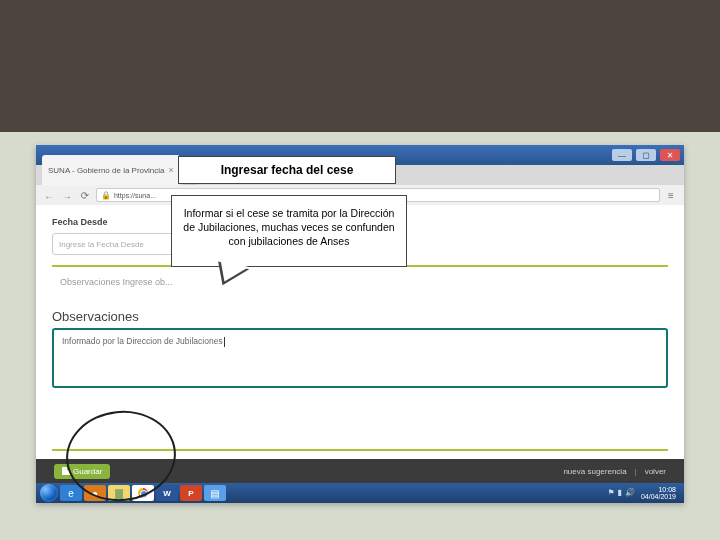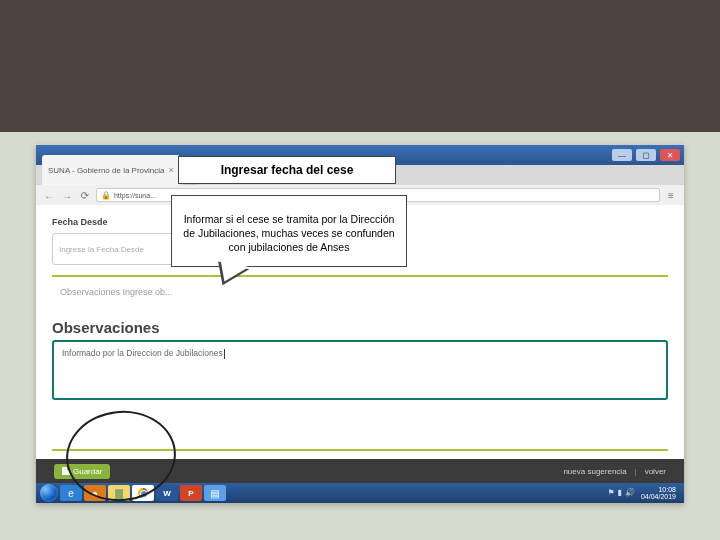--- a/index.html
+++ b/index.html
@@ -19,25 +19,25 @@
   .tab-close { color:#888; font-size:9px; }
   .new-tab { width:14px; height:14px; background:#c8c8c8; border-radius:2px; font-size:10px; display:flex; align-items:center; justify-content:center; color:#555; }
   .addr-bar { height:20px; background:#f0f0f0; display:flex; align-items:center; padding:0 6px; gap:4px; }
   .nav-icon { width:14px; height:14px; font-size:10px; color:#777; display:flex; align-items:center; justify-content:center; }
   .addr-input { flex:1; height:14px; background:#fff; border:1px solid #ccc; border-radius:2px; font-size:7px; padding:0 4px; display:flex; align-items:center; color:#555; gap:3px; }
   .lock { color:#2a8a2a; font-size:8px; }
   .addr-right { display:flex; gap:4px; }
   
   .page { position:absolute; top:60px; left:0; right:0; bottom:44px; background:#fff; padding:12px 16px 0; overflow:hidden; }
   .label { font-size:9px; font-weight:bold; color:#444; }
-  .date-input { margin-top:6px; width:160px; height:32px; border:1px solid #ccc; border-radius:3px; font-size:8px; color:#aaa; padding:0 6px; display:flex; align-items:center; }
+  .date-input { margin-top:6px; width:160px; height:22px; border:1px solid #ccc; border-radius:3px; font-size:8px; color:#aaa; padding:0 6px; display:flex; align-items:center; }
   .green-line { margin-top:10px; height:2px; background:#a8c23a; }
   .obs-faded { font-size:9px; color:#9b9b9b; margin-top:10px;margin-left:8px; }
   .obs-block { margin-top:22px; }
-  .obs-label { font-size:15px; font-weight:bold; color:#444; }
+  .obs-label { font-size:13px; font-weight:normal; color:#444; }
   .obs-field { margin-top:4px; border:2px solid #0f766e; border-radius:3px; height:60px; padding:6px 8px; font-size:8.5px; color:#666; }
   .obs-caret { display:inline-block; width:1px; height:10px; background:#333; vertical-align:middle; margin-left:1px; }
   .green-line2 { position:absolute; left:16px; right:16px; bottom:8px; height:2px; background:#a8c23a; }
   
   .action-bar { position:absolute; left:0; right:0; bottom:20px; height:24px; background:#3b3b3b; display:flex; align-items:center; padding:0 18px; justify-content:space-between; }
   .guardar { background:#89b43e; color:#fff; border:none; border-radius:3px; font-size:8px; padding:3px 8px; display:flex; align-items:center; gap:3px; }
   .disk { width:8px; height:8px; background:#fff; display:inline-block; position:relative; }
   .disk::after { content:""; position:absolute; top:0; right:0; width:3px; height:3px; background:#89b43e; }
   .bar-right { color:#d0d0d0; font-size:8px; display:flex; align-items:flex-start; gap:8px; }
   .bar-sep { color:#888; }
@@ -50,21 +50,21 @@
   .tb-fx { background:#de7a1a; color:#fff; }
   .tb-folder { background:#f5d66b; color:#8a6; }
   .tb-chrome { background:#fff; }
   .tb-word { background:#2a5699; color:#fff; font-size:8px; font-weight:bold; }
   .tb-ppt { background:#d14424; color:#fff; font-size:8px; font-weight:bold; }
   .tb-file { background:#5aa0e6; color:#fff; }
   .task-right { color:#fff; font-size:7px; text-align:right; line-height:1; padding-right:4px; display:flex; align-items:center; gap:6px; }
   .tray-icons { display:flex; gap:3px; font-size:8px; color:#cde; }
   
   .callout1 { position:absolute; left:178px; top:156px; width:218px; height:28px; background:#fff; border:1.5px solid #444; display:flex; align-items:center; justify-content:center; font-size:12px; }
-  .callout2 { position:absolute; left:171px; top:195px; width:236px; height:72px; background:#fff; border:1.5px solid #444; padding:16px 10px; font-size:10.5px; text-align:center; line-height:1.35; }
+  .callout2 { position:absolute; left:171px; top:195px; width:236px; height:72px; background:#fff; border:1.5px solid #444; padding:10px 10px; font-size:10.5px; text-align:center; line-height:1.35; }
   .callout2-tail { position:absolute; left:215px; top:265px; width:0; height:0; border-left:10px solid transparent; border-right:22px solid transparent; border-top:22px solid #444; transform:rotate(14deg); }
   .callout2-tail::after { content:""; position:absolute; left:-8px; top:-24px; width:0; height:0; border-left:9px solid transparent; border-right:20px solid transparent; border-top:20px solid #fff; }
   
   .ellipse1 { position:absolute; left:30px; top:266px; width:110px; height:90px; border:2.5px solid #1f1f1f; border-radius:50%; transform:rotate(-6deg); background:transparent; }
   .chrome-wheel { width:10px; height:10px; border-radius:50%; background:conic-gradient(#ea4335 0 33%, #34a853 33% 66%, #fbbc05 66% 100%); position:relative; }
   .chrome-wheel::after { content:""; position:absolute; top:2px; left:2px; width:6px; height:6px; border-radius:50%; background:#4285f4; border:1px solid #fff; }
 </style>
 </head>
 <body>
 

